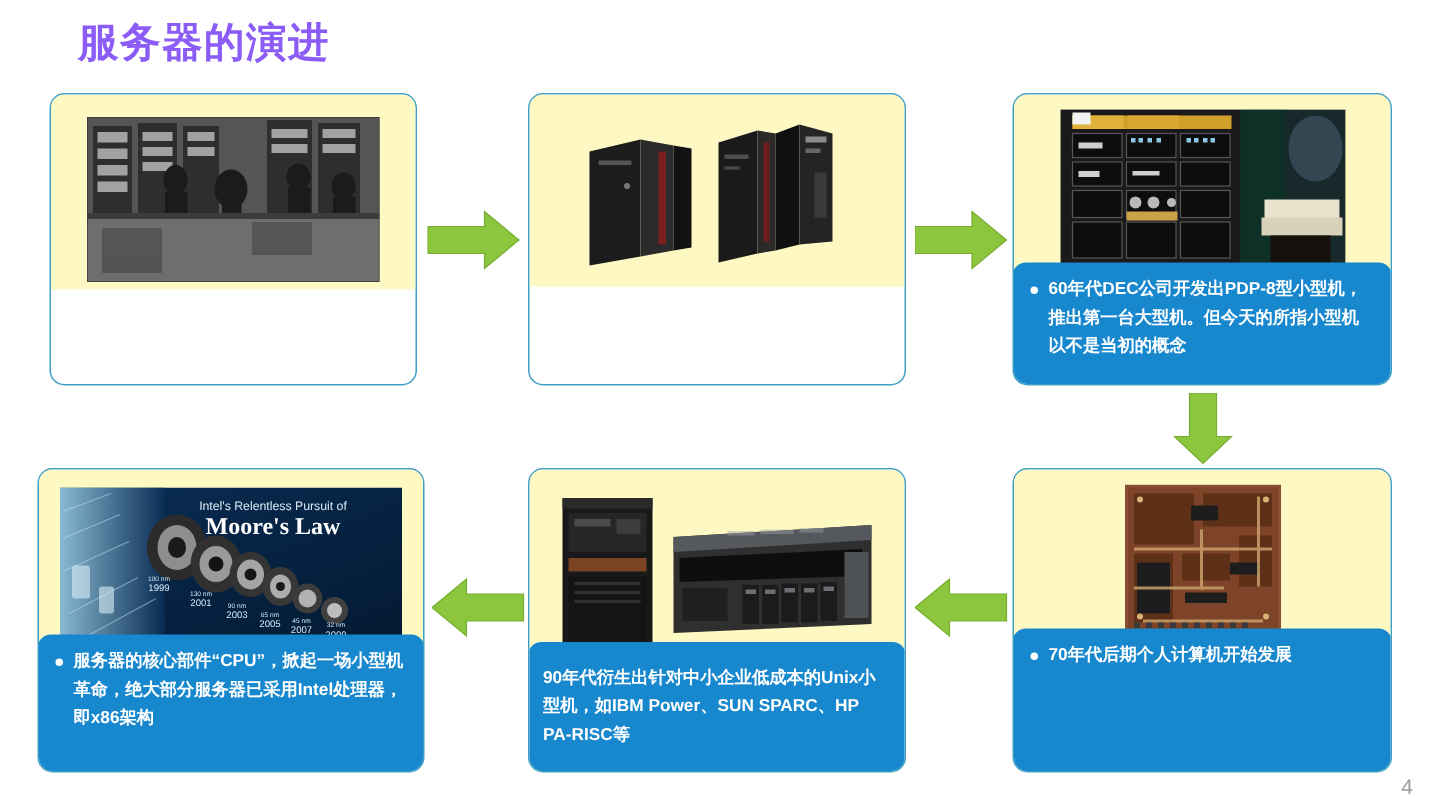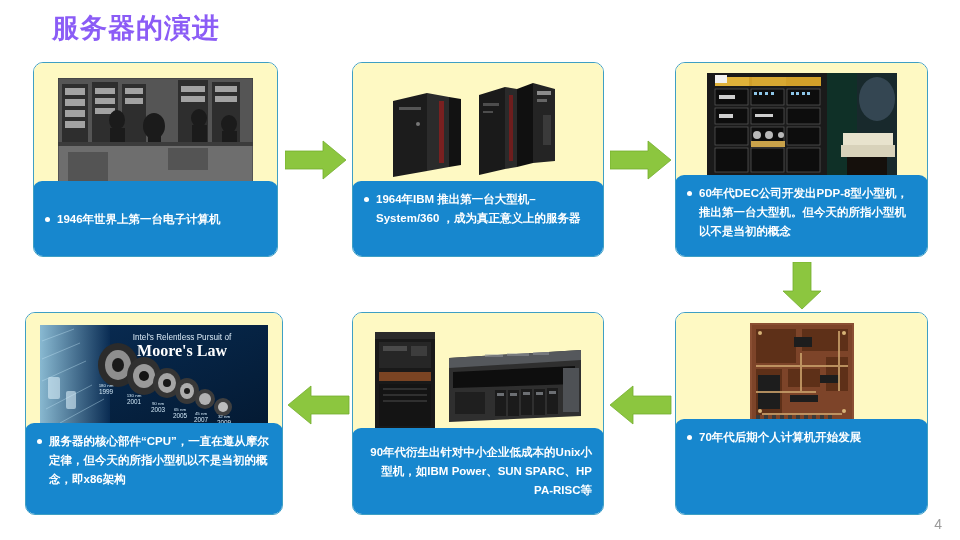--- a/index.html
+++ b/index.html
@@ -66,21 +66,21 @@
   }
   .bullet-line:last-child { margin-bottom: 0; }
   .bullet-dot {
     flex: 0 0 auto;
     width: 5px; height: 5px;
     border-radius: 50%;
     background: #ffffff;
     margin: 7px 7px 0 2px;
   }
   .bullet-text { flex: 1 1 auto; }
-  .caption-center { text-align: right; }
+  .caption-center { text-align: left; }
 
   
   .arrow { position: absolute; }
   .arrow svg { display: block; }
 
   
   #page-number {
     position: absolute;
     right: 18px; bottom: 8px;
     font-size: 14px;
@@ -133,26 +133,20 @@
         </g>
         <rect x="0" y="64" width="195" height="46" fill="#6e6e6e"></rect>
         <rect x="0" y="64" width="195" height="4" fill="#3c3c3c"></rect>
         <g fill="#4a4a4a" opacity="0.7">
           <rect x="10" y="74" width="40" height="30"></rect>
           <rect x="110" y="70" width="40" height="22"></rect>
         </g>
         <rect x="0" y="0" width="195" height="110" fill="none" stroke="#3a3a3a" stroke-width="1"></rect>
       </svg>
     </div>
-    <div class="card-caption" style="top:118px; bottom:-1px; left:-1px; right:-1px; display:flex; flex-direction:column; justify-content:center;">
-      <div class="bullet-line">
-        <span class="bullet-dot"></span>
-        <span class="bullet-text">1946年世界上第一台电子计算机</span>
-      </div>
-    </div>
   </div>
 
   <div class="card" style="left:352px; top:62px; width:252px; height:195px;">
     <div class="card-photo" style="height:120px; padding-top:8px;">
       <svg width="190" height="105" viewBox="0 0 190 105">
         <g>
           <polygon points="10,22 44,14 44,92 10,98" fill="#1c1c1c"></polygon>
           <polygon points="44,14 66,18 66,88 44,92" fill="#2b2b2b"></polygon>
           <rect x="56" y="22" width="5" height="62" fill="#7a2020"></rect>
           <polygon points="66,18 78,20 78,86 66,88" fill="#121212"></polygon>
@@ -165,26 +159,20 @@
           <rect x="126" y="16" width="4" height="66" fill="#6e1d1d"></rect>
           <polygon points="134,10 150,4 150,84 134,88" fill="#101010"></polygon>
           <polygon points="150,4 172,10 172,82 150,84" fill="#242424"></polygon>
           <rect x="154" y="12" width="14" height="4" fill="#8c8c8c"></rect>
           <rect x="154" y="20" width="10" height="3" fill="#666"></rect>
           <rect x="100" y="24" width="16" height="3" fill="#4d4d4d"></rect>
           <rect x="100" y="32" width="10" height="2" fill="#4d4d4d"></rect>
           <rect x="160" y="36" width="8" height="30" fill="#3a3a3a"></rect>
         </g>
       </svg>
-    </div>
-    <div class="card-caption" style="top:118px; bottom:-1px; left:-1px; right:-1px;">
-      <div class="bullet-line">
-        <span class="bullet-dot"></span>
-        <span class="bullet-text">1964年IBM 推出第一台大型机–System/360 ，成为真正意义上的服务器</span>
-      </div>
     </div>
   </div>
 
   <div class="card" style="left:675px; top:62px; width:253px; height:195px;">
     <div class="card-photo" style="height:112px; padding-top:6px;">
       <svg width="190" height="104" viewBox="0 0 190 104">
         <rect width="190" height="104" fill="#14261f"></rect>
         <rect x="0" y="0" width="120" height="104" fill="#1a1a1a"></rect>
         <rect x="8" y="4" width="106" height="9" fill="#d2a02a"></rect>
         <rect x="8" y="4" width="34" height="9" fill="#e0b23a"></rect>
@@ -302,21 +290,21 @@
           <text x="161" y="90">45 nm</text>
             <text x="161" y="97" font-size="6.4">2007</text>
           <text x="184" y="93">32 nm</text>
             <text x="184" y="100" font-size="6.4">2009</text>
         </g>
       </svg>
     </div>
     <div class="card-caption" style="top:110px; bottom:-1px; left:-1px; right:-1px;">
       <div class="bullet-line">
         <span class="bullet-dot"></span>
-        <span class="bullet-text">服务器的核心部件“CPU”，一直在遵从摩尔定律，但今天的所指小型机以不是当初的概念，即x86架构</span>
+        <span class="bullet-text">服务器的核心部件“CPU”，掀起一场小型机革命，绝大部分服务器已采用Intel处理器，即x86架构</span>
       </div>
     </div>
   </div>
 
   <div class="card" style="left:352px; top:312px; width:252px; height:203px;">
     <div class="card-photo" style="height:115px; padding-top:6px;">
       <svg width="222" height="106" viewBox="0 0 222 106">
         <g>
           <rect x="8" y="8" width="60" height="96" fill="#191919"></rect>
           <rect x="8" y="8" width="60" height="7" fill="#2a2a2a"></rect>

